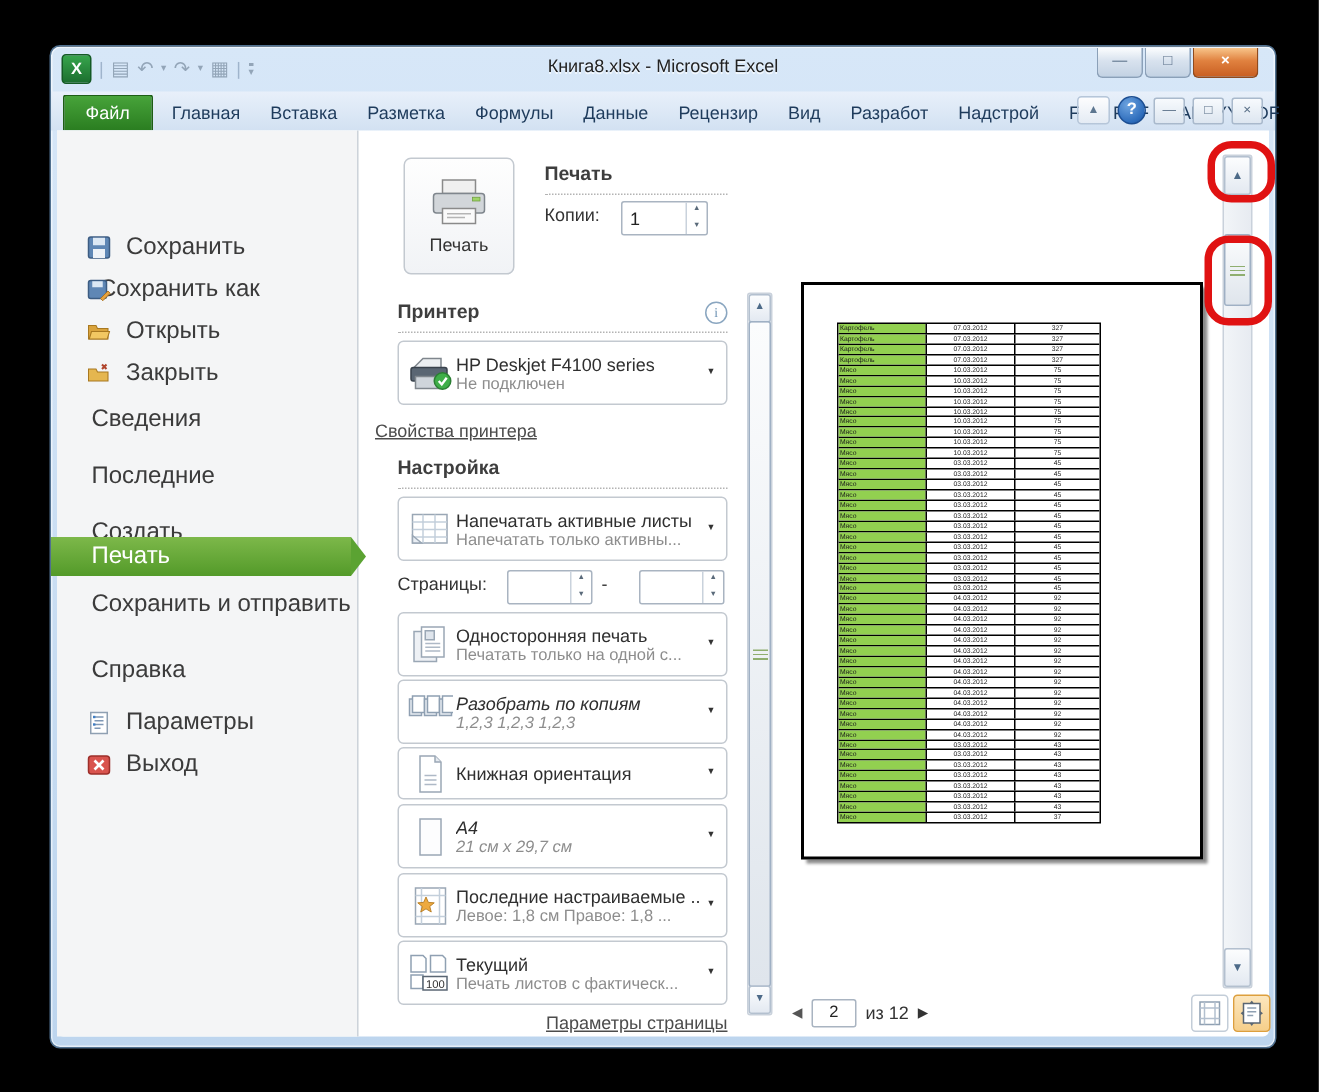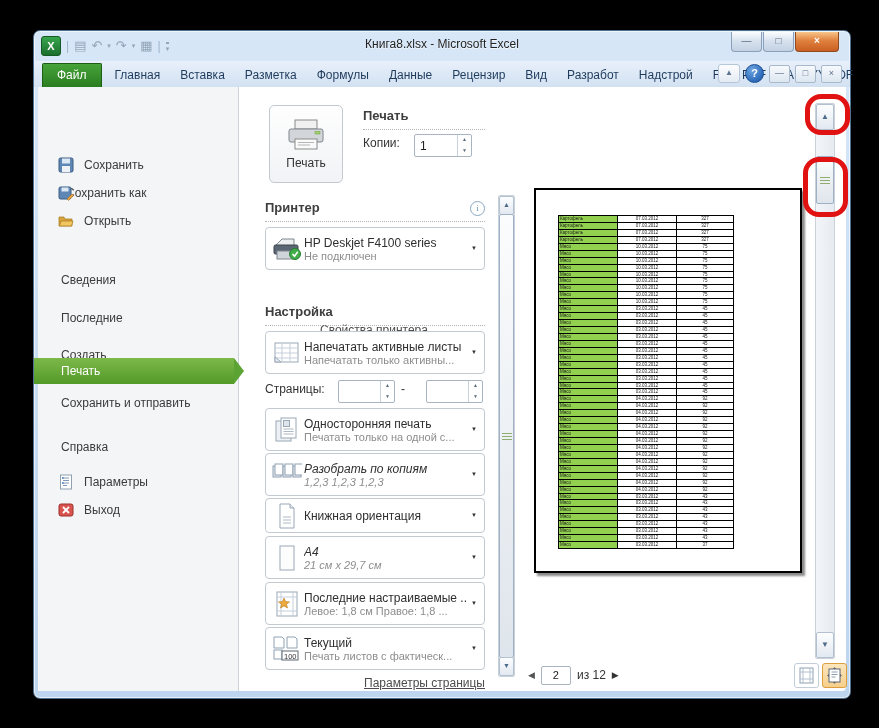--- a/index.html
+++ b/index.html
@@ -40,21 +40,21 @@
               background:linear-gradient(#fdfdfe,#e4ebf4);color:#5d7690;font-size:8px;line-height:15px;text-align:center;}
   .rc-help{width:17px;height:17px;border-radius:50%;background:radial-gradient(circle at 35% 30%,#6ea4e0,#2d6cbb 70%,#1c4e92);
            border:1px solid #1c4e92;color:#fff;font-size:11px;font-weight:bold;line-height:16px;text-align:center;}
   .rc-btn{width:19px;height:16px;border:1px solid #a9b9cc;border-radius:2px;
           background:linear-gradient(#f7fafd,#dde6f0);color:#5a7088;font-size:9px;line-height:14px;text-align:center;}
   
   .body-bg{position:absolute;left:4px;top:56px;width:808px;height:604px;background:#fff;
            border-radius:0 0 4px 4px;overflow:hidden;}
   .nav{position:absolute;left:4px;top:56px;width:200px;height:604px;background:#f4f5f6;
        border-right:1px solid #cdd3da;}
-  .nav-item{position:absolute;left:0;width:200px;height:26px;line-height:26px;font-size:12px;color:#3b3b3b;
+  .nav-item{position:absolute;left:0;width:200px;height:26px;line-height:26px;font-size:16px;color:#3b3b3b;
             padding-left:27px;box-sizing:border-box;cursor:default;}
   .nav-item .nicon{position:absolute;left:24px;top:5px;width:16px;height:16px;}
   .nav-iconitem{padding-left:50px;}
   .nav-selected{background:linear-gradient(#7db84a,#539a29);color:#fff;}
   .nav-selected::after{content:"";position:absolute;right:-10px;top:50%;margin-top:-13px;
             border-top:13px solid transparent;border-bottom:13px solid transparent;border-left:10px solid #5ba332;}
   
   .panel-el{position:absolute;box-sizing:border-box;}
   .print-big{left:235px;top:74px;width:74px;height:78px;border:1px solid #c3c9d0;border-radius:5px;
              background:linear-gradient(#fefefe,#f1f3f6);display:flex;flex-direction:column;
@@ -190,20 +190,27 @@
         </svg>
       <span>Сохранить как</span>
     </div>
     <div class="nav-item nav-iconitem" style="top:177px;">
       <svg class="nicon" width="16" height="16" viewBox="0 0 16 16">
           <path d="M1 4 L6 4 L7 6 L14 6 L14 13 L1 13 Z" fill="#d9a33c" stroke="#a87820" stroke-width="0.7"></path>
           <path d="M3 8 L15 8 L13.5 13 L1.5 13 Z" fill="#f2c762" stroke="#a87820" stroke-width="0.7"></path>
         </svg>
       <span>Открыть</span>
     </div>
+    <div class="nav-item nav-iconitem" style="top:205px;">
+      <svg class="nicon" width="16" height="16" viewBox="0 0 16 16">
+          <path d="M1 5 L6 5 L7 7 L14 7 L14 13 L1 13 Z" fill="#e5b64f" stroke="#a87820" stroke-width="0.7"></path>
+          <path d="M10 2 L13 5 M13 2 L10 5" stroke="#b0452c" stroke-width="1.4"></path>
+        </svg>
+      <span>Закрыть</span>
+    </div>
 
     <div class="nav-item" style="top:236px;">
       <span>Сведения</span>
     </div>
     <div class="nav-item" style="top:274px;">
       <span>Последние</span>
     </div>
     <div class="nav-item" style="top:311px;">
       <span>Создать</span>
     </div>
@@ -267,21 +274,21 @@
             <circle cx="23" cy="18" r="5.5" fill="#3fae49" stroke="#2b7e33"></circle>
             <path d="M20.5 18 L22.5 20.3 L25.8 15.8" stroke="#fff" stroke-width="1.6" fill="none"></path>
           </svg>
       </div>
       <div class="ddtxt">
         <div class="ddmain">HP Deskjet F4100 series</div>
         <div class="ddsub">Не подключен</div>
       </div>
       <span class="ddarrow">▼</span>
     </div>
-    <div class="panel-el" style="left:230px;top:247px;width:220px;text-align:center;margin-top:42px;">
+    <div class="panel-el" style="left:216px;top:247px;width:220px;text-align:left;">
       <span class="link">Свойства принтера</span>
     </div>
 
     <div class="panel-el sec-head" style="left:231px;top:272px;width:220px;">Настройка</div>
 
     <div class="panel-el dd" style="top:300px;">
       <div class="ddicon">
         <svg width="28" height="28" viewBox="0 0 28 28">
             <rect x="2" y="4" width="23" height="19" fill="#fff" stroke="#9aa7b5"></rect>
             <path d="M2 9 H25 M2 14 H25 M2 19 H25 M9 4 V23 M17 4 V23" stroke="#c3cfdb"></path>

